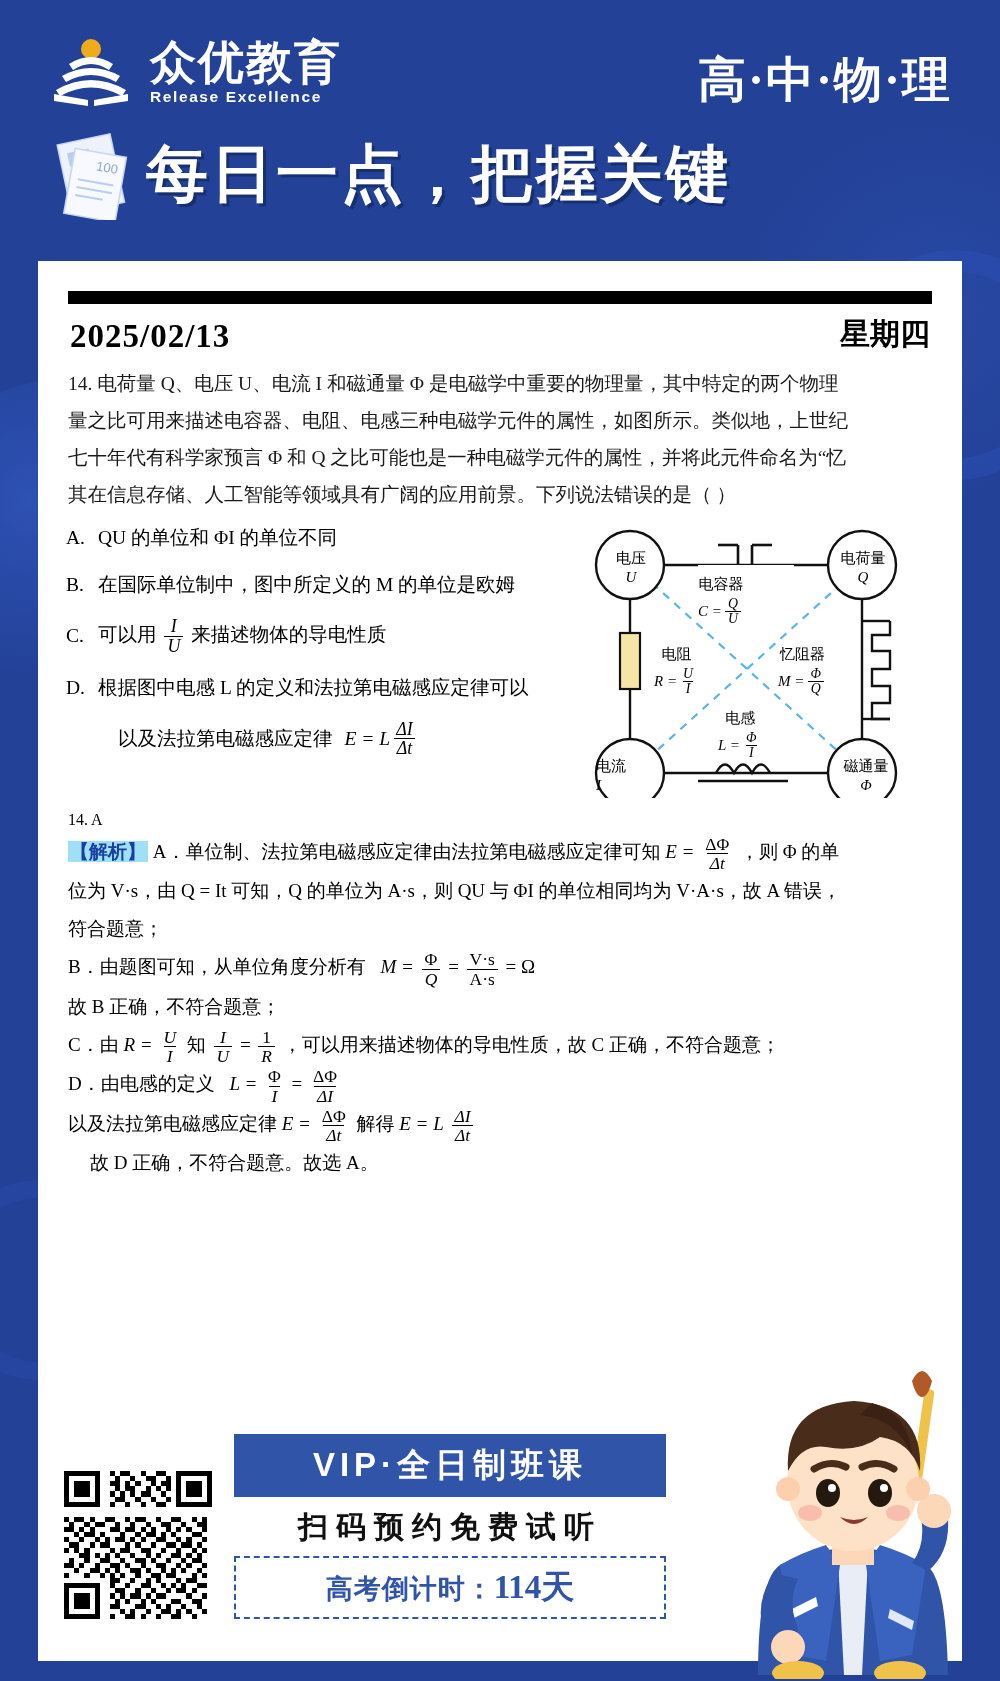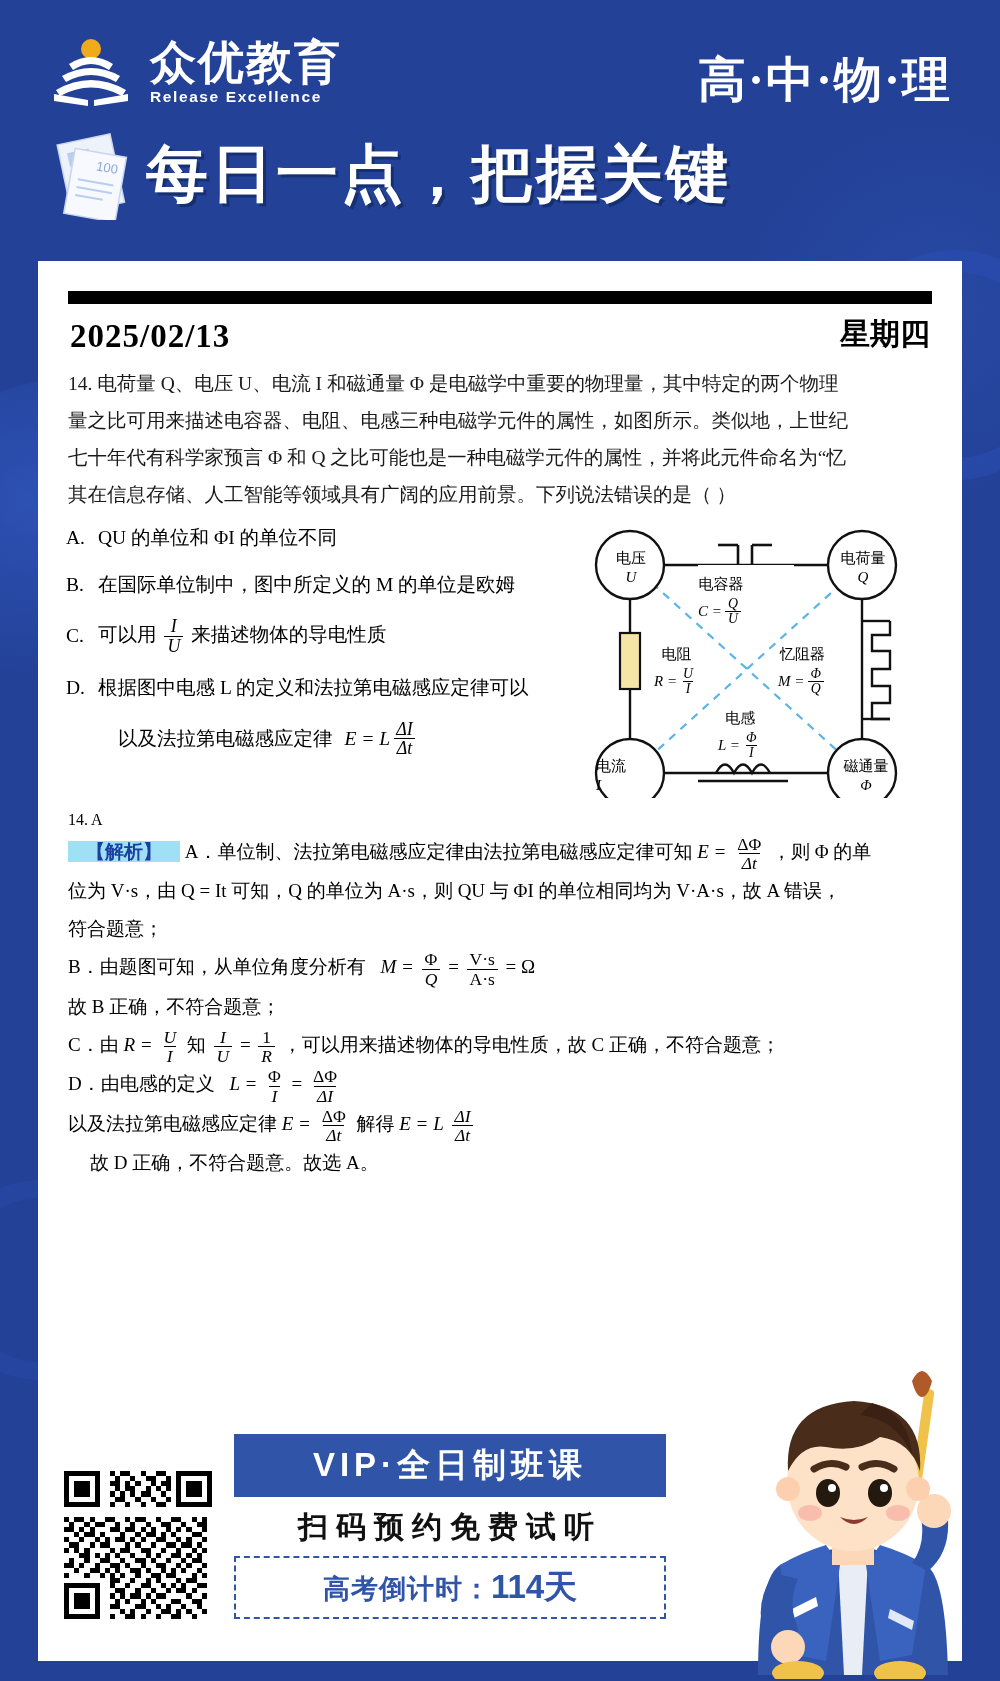--- a/index.html
+++ b/index.html
@@ -90,42 +90,42 @@
 
   
   .diagram { flex: 1; position: relative; height: 272px; margin-left: 4px; }
 
   
   .ans { padding: 16px 4px 0 4px; }
   .ans-head { font-size: 16px; margin-bottom: 4px; }
   .ans p { font-size: 19px; line-height: 38px; margin: 0; }
   .tag {
     background: #9fe0f5; color: #1b3fa0; font-weight: bold;
-    padding: 0 18px; letter-spacing: 0;
+    padding: 0 2px; letter-spacing: 0;
   }
 
   
   .promo { position: absolute; left: 26px; bottom: 42px; display: flex; align-items: flex-end; }
   .qr { width: 148px; height: 148px; }
   .promo-right { margin-left: 22px; }
   .vipbar {
     background: #2f54a8; color: #fff; font-weight: bold;
     font-size: 33px; letter-spacing: 5px; text-align: center;
     padding: 9px 26px; font-family: "Liberation Sans", sans-serif;
     width: 432px;
   }
   .scan {
     color: #111; font-weight: bold; font-size: 30px; letter-spacing: 8px;
     text-align: center; padding: 10px 0 8px 0; font-family: "Liberation Sans", sans-serif;
     width: 432px;
   }
   .countdown {
     border: 2px dashed #2f54a8; width: 432px; text-align: center;
     padding: 7px 0; color: #2f54a8; font-weight: bold;
-    font-family: Liberation Sans, sans-serif;
+    font-family: Liberation Serif, serif;
   }
   .cd-label { font-size: 27px; letter-spacing: 1px; }
   .cd-num { font-size: 33px; }
 
   
   .mascot { position: absolute; right: 18px; bottom: 2px; width: 260px; height: 320px; }
 </style>
 </head>
 <body>
 

